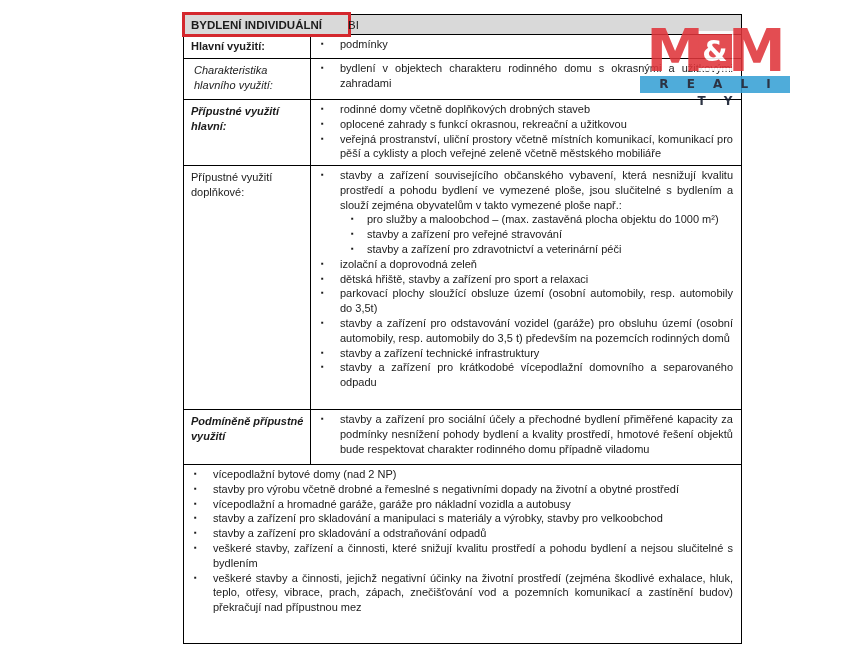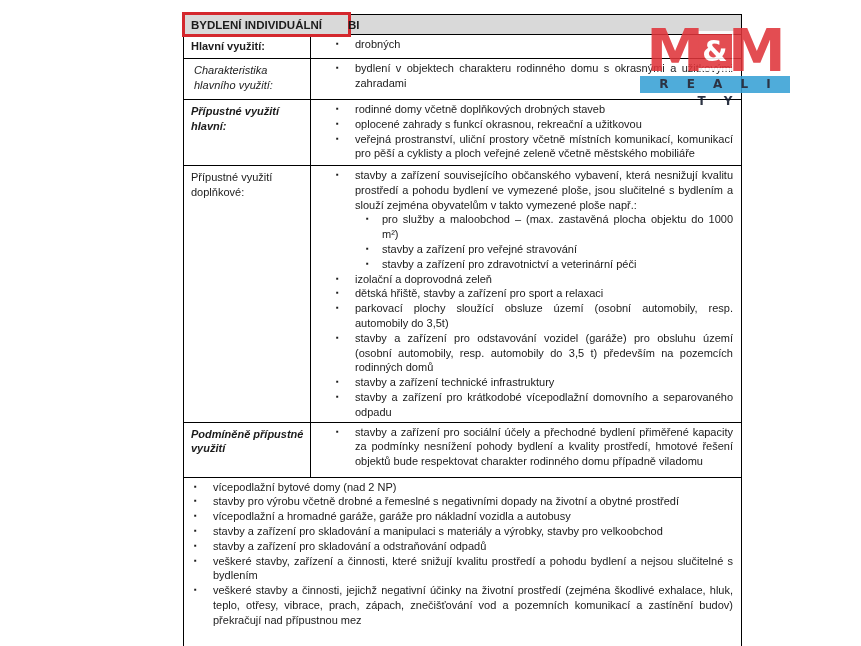--- a/index.html
+++ b/index.html
@@ -15,22 +15,22 @@
   .thead {
     position:relative; height:19px; background:var(--header-bg,#d9d9d9);
     border-bottom:1px solid #000;
   }
   .redbox {
     position:absolute; left:-2px; top:-3px; width:157px; height:19px;
     border:3px solid var(--accent-red,#d4282e);
     display:flex; align-items:center; padding-left:6px;
   }
   .htitle { font-weight:bold; font-size:11.5px; white-space:nowrap; }
-  .hcode  { font-weight:bold; font-size:11.5px; margin-left:26px; }
-  .trow { display:flex; border-bottom:1px solid #000;gap:15px; }
+  .hcode  { font-weight:normal; font-size:11.5px; margin-left:26px; }
+  .trow { display:flex; border-bottom:1px solid #000; }
   .trow:last-child { border-bottom:none; }
   .lcell {
     width:127px; flex:none; border-right:1px solid #000; box-sizing:border-box;
     padding:4px 6px 4px 7px; font-size:11px; line-height:14.5px;
   }
   .lb-bold { font-weight:bold; }
   .lb-italic { font-style:italic; padding-left:10px; }
   .lb-bolditalic { font-weight:bold; font-style:italic; }
   .ccell {
     flex:1; box-sizing:border-box; padding:2px 8px 2px 8px;
@@ -74,21 +74,21 @@
         <span class="htitle">BYDLENÍ INDIVIDUÁLNÍ</span>
         <span class="hcode">BI</span>
       </div>
     </div>
 
     <div class="trow r1">
       <div class="lcell lb-bold">Hlavní využití:</div>
       <div class="ccell">
         <div class="li">
           <span class="bul">▪</span>
-          <div class="btext">drobných</div>
+          <div class="btext">podmínky</div>
         </div>
       </div>
     </div>
 
     <div class="trow r2">
       <div class="lcell lb-italic">Charakteristika hlavního využití:</div>
       <div class="ccell">
         <div class="li">
           <span class="bul">▪</span>
           <div class="btext">bydlení v objektech charakteru rodinného domu s okrasnými a užitkovými zahradami</div>

